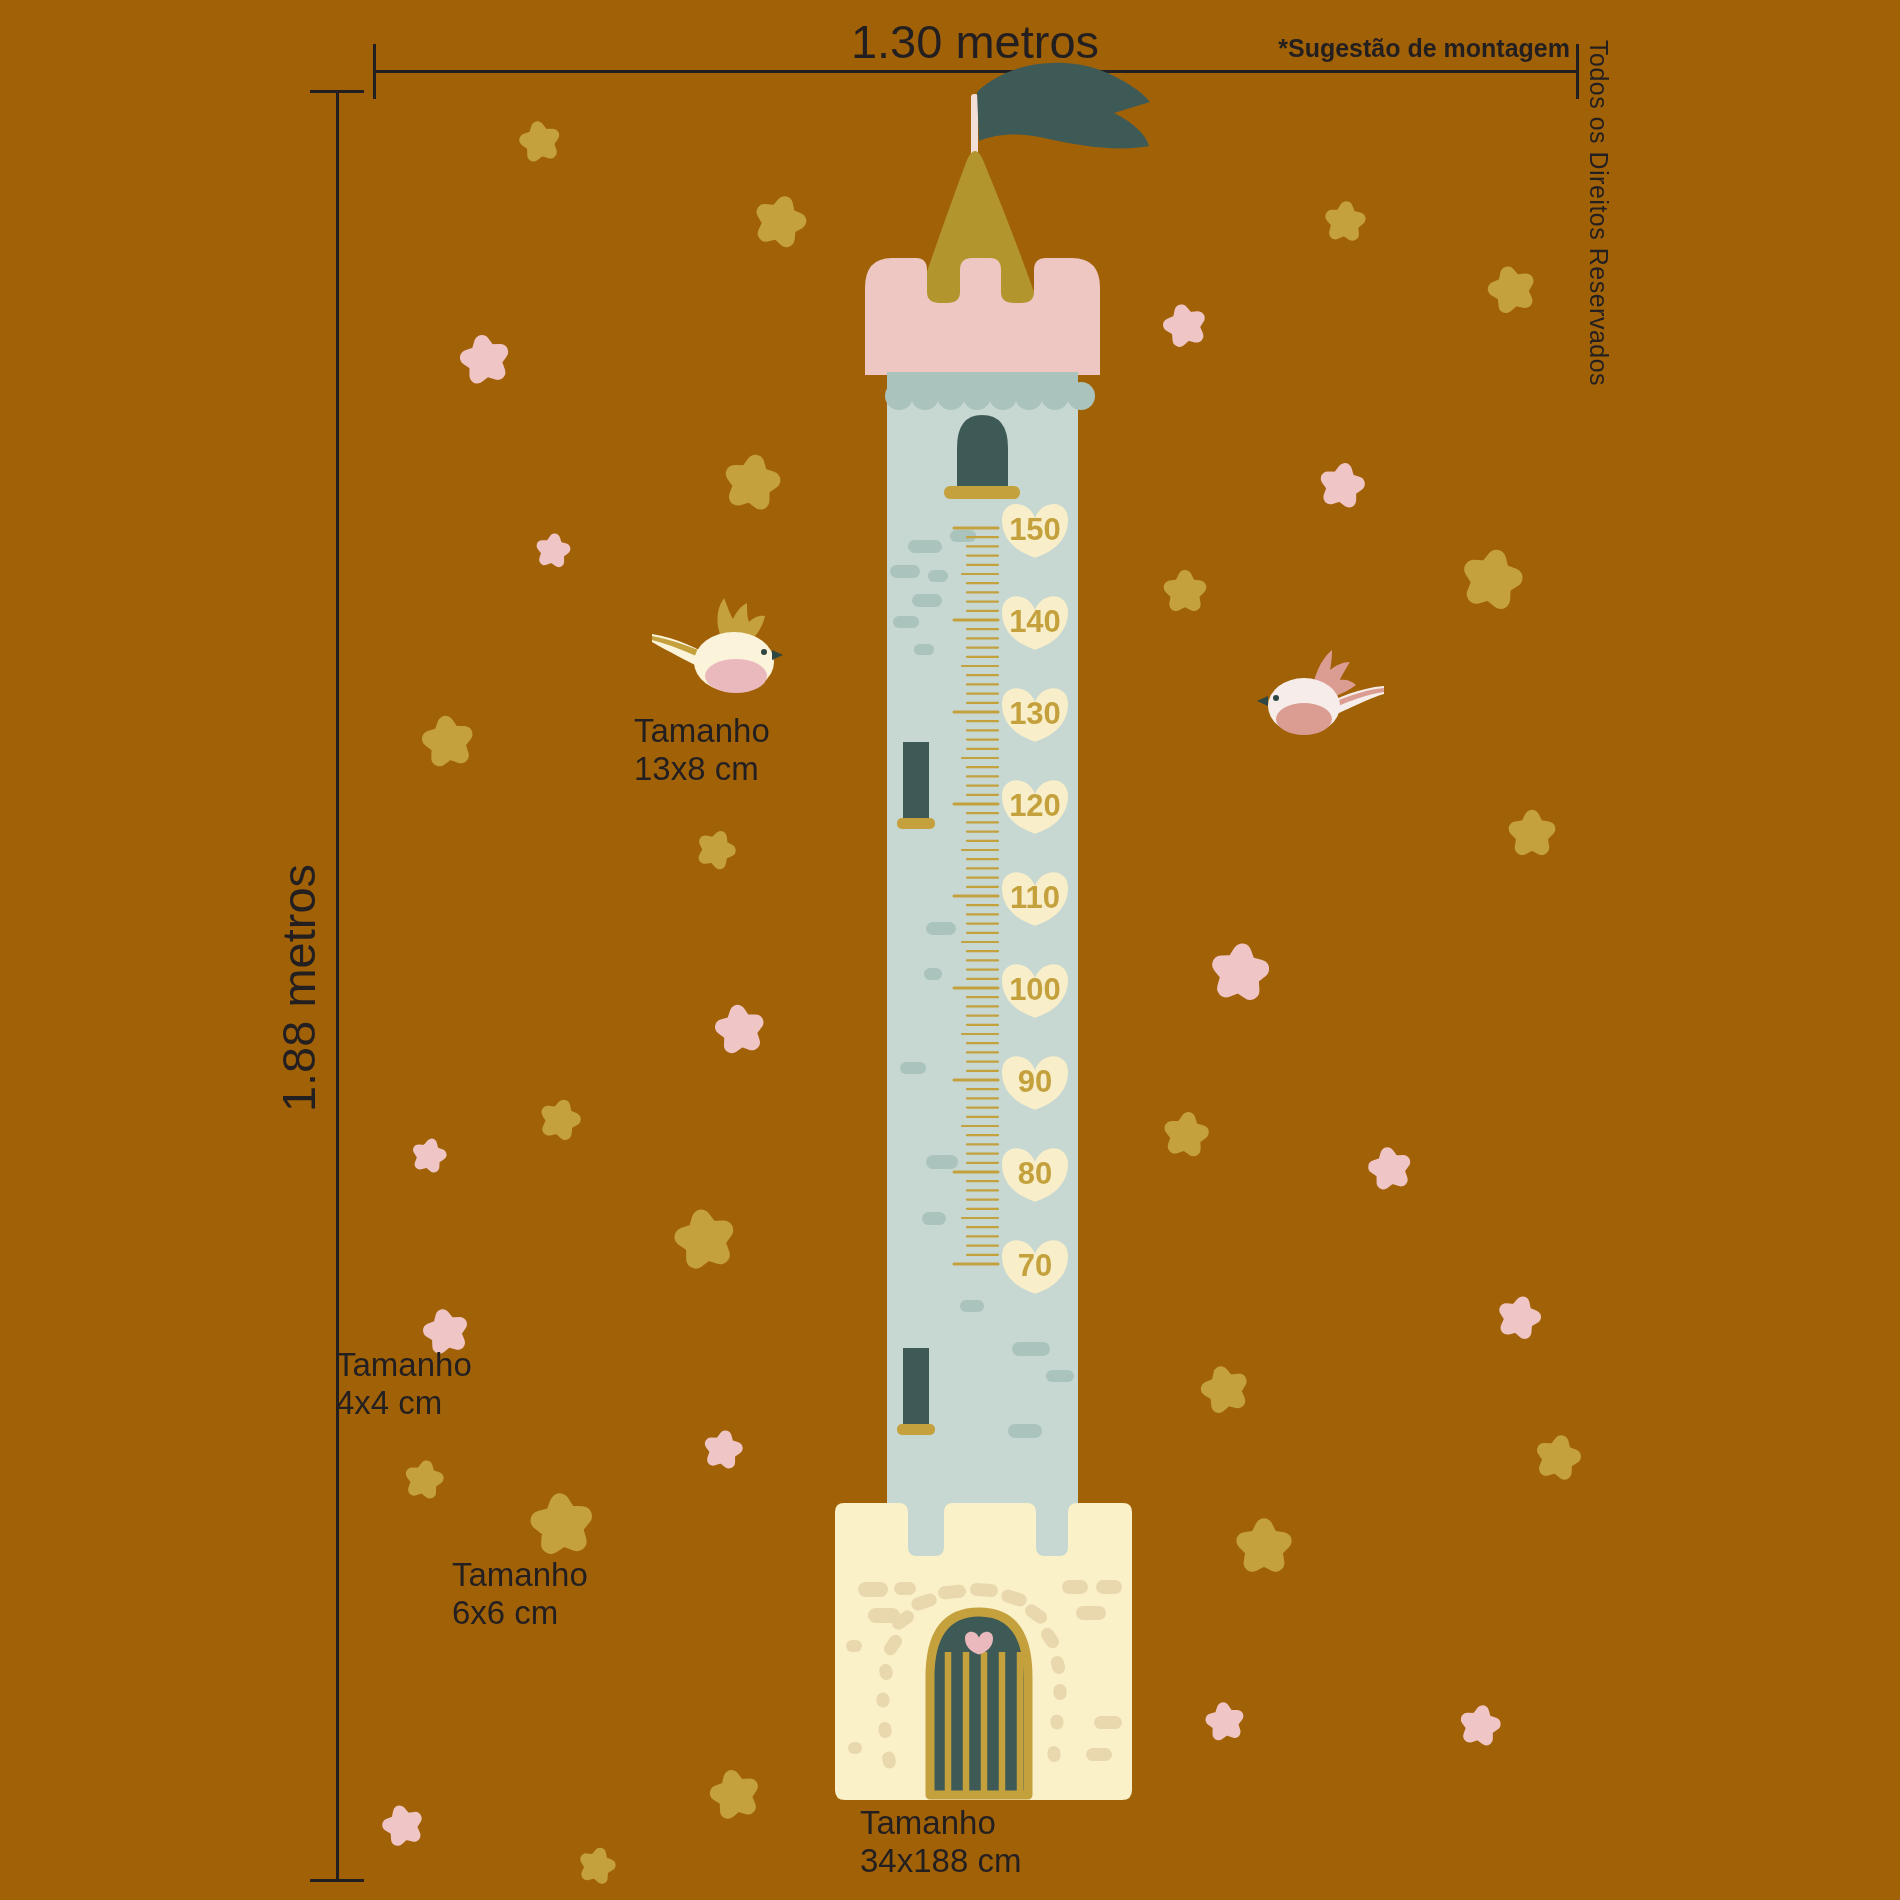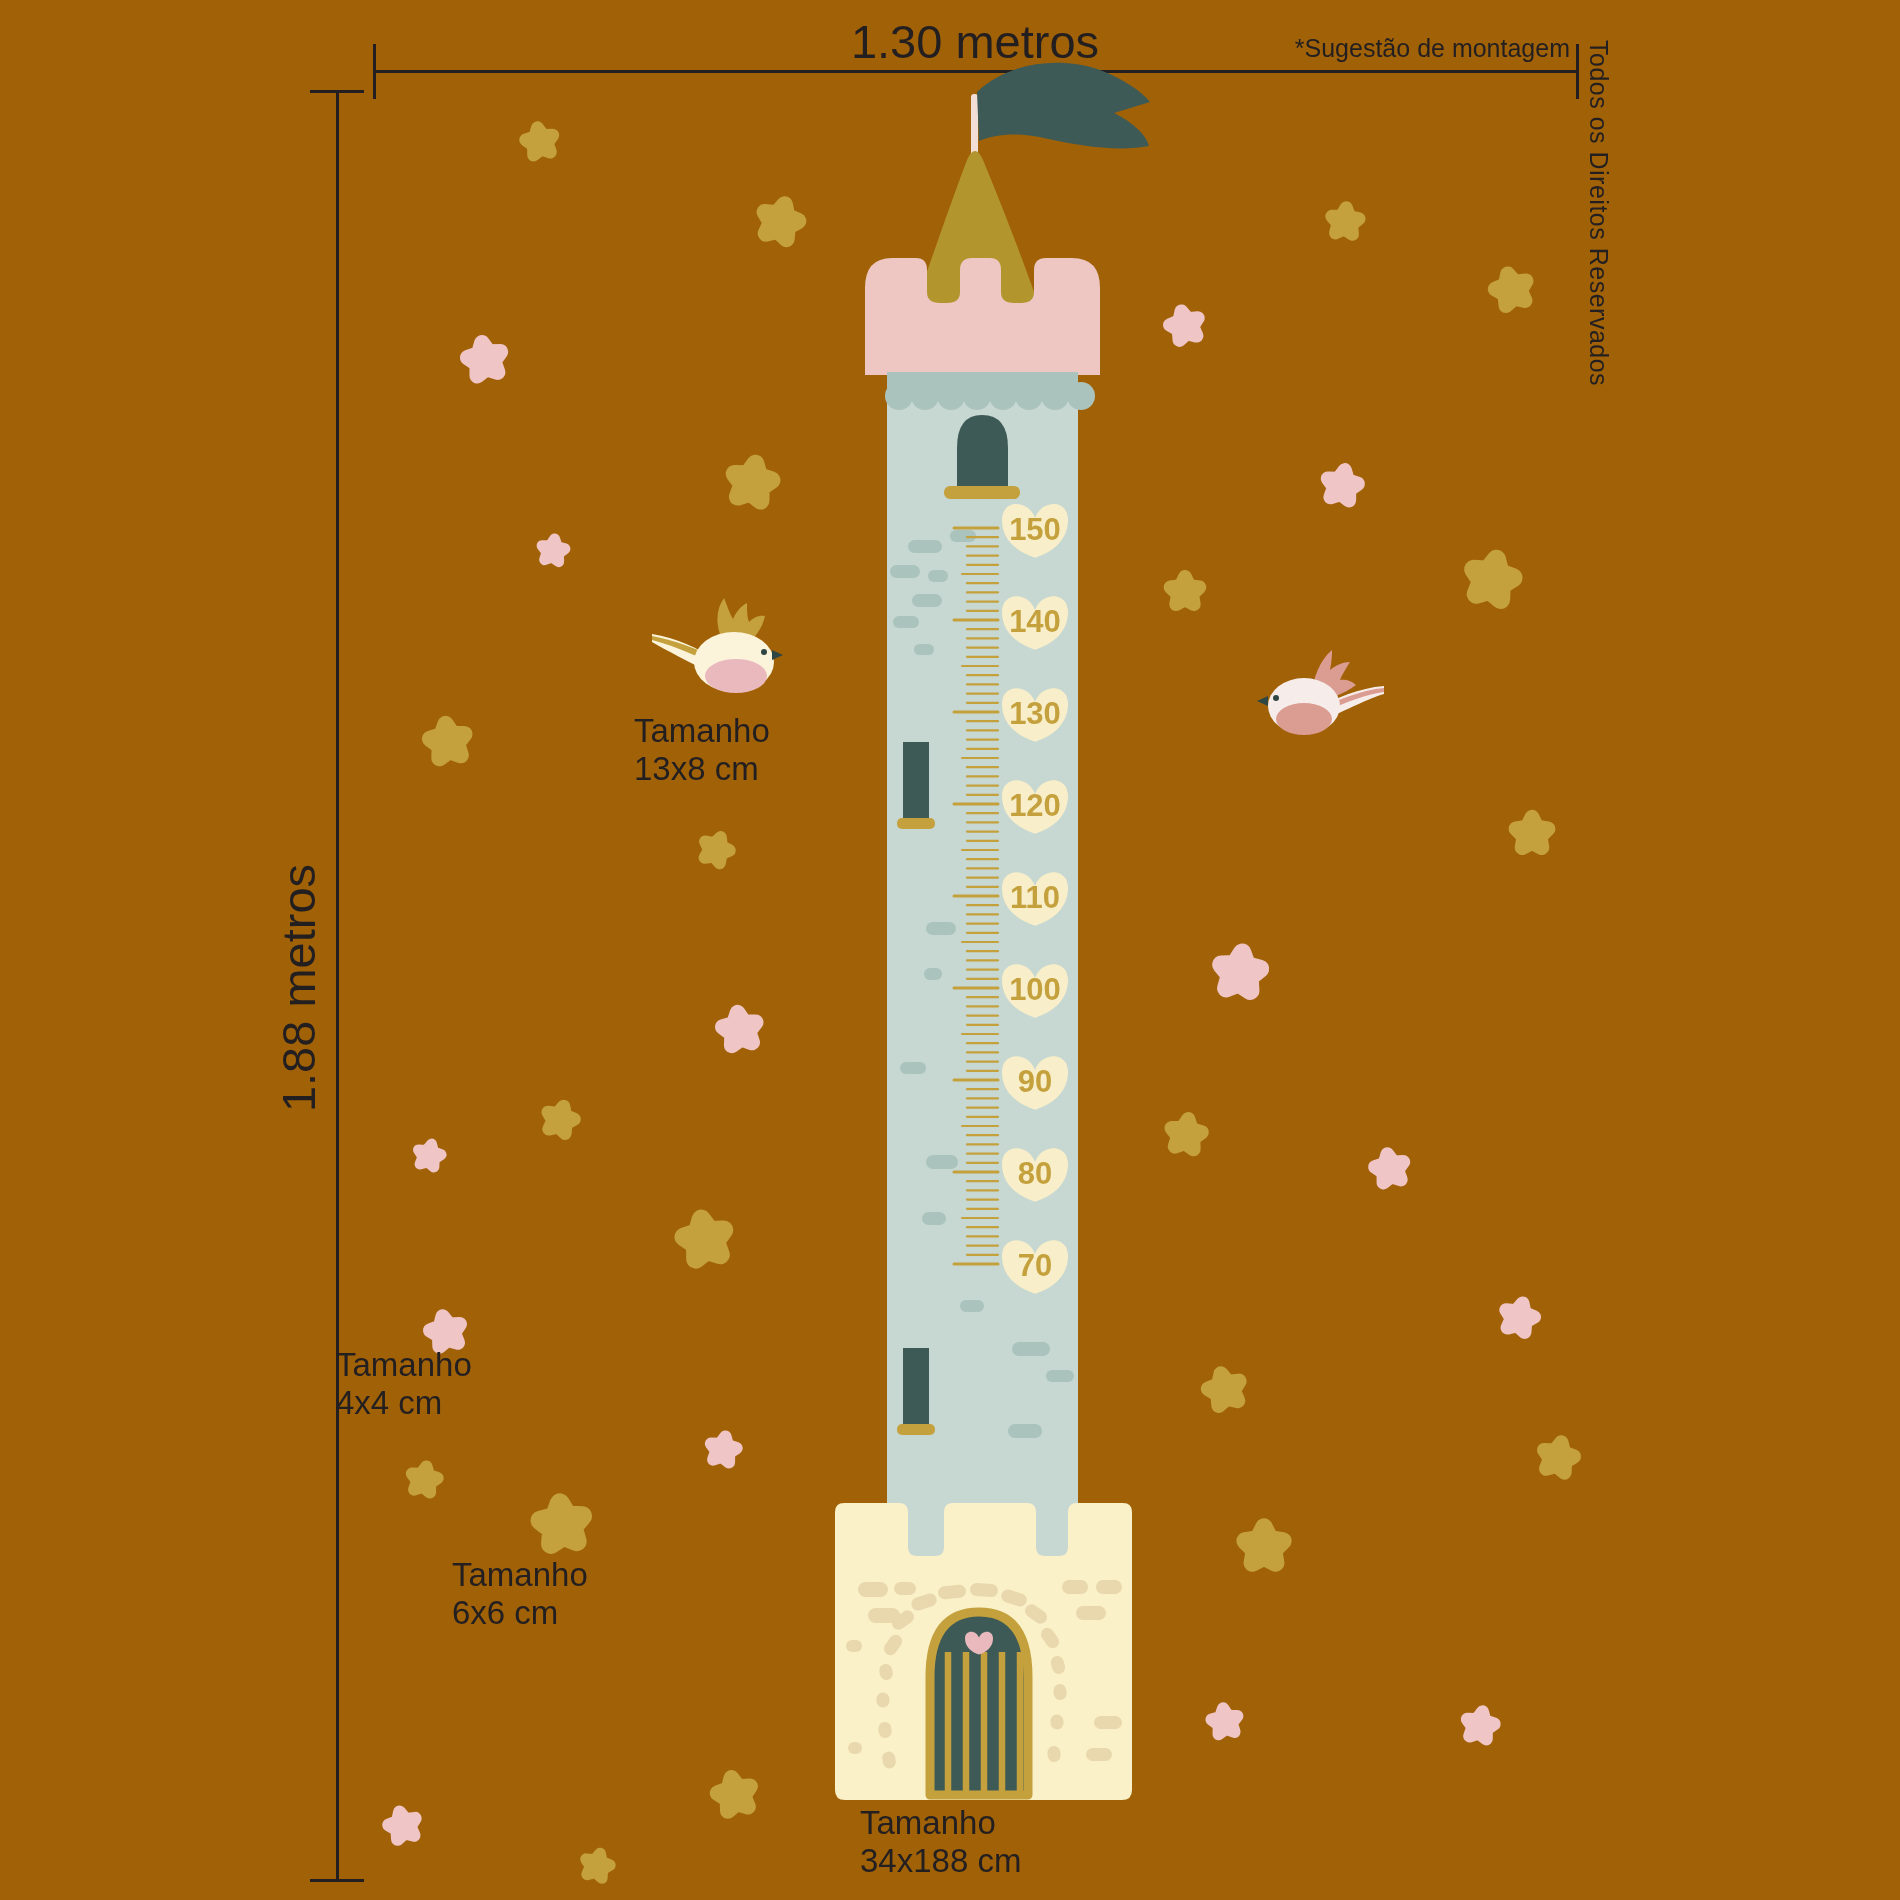--- a/index.html
+++ b/index.html
@@ -3,21 +3,21 @@
 <meta charset="utf-8">
 <style>
   html,body{margin:0;padding:0;background:#ffffff;}
   #canvas{
     position:relative;width:1900px;height:1900px;background:#a16207;overflow:hidden;
     font-family:"Liberation Sans", sans-serif;color:#231f20;
   }
   .dimline{position:absolute;background:#231f20;}
   .big-dim{position:absolute;font-size:47px;letter-spacing:0px;color:#231f20;}
   #width-label{left:675px;top:14px;width:600px;text-align:center;}
-  #mounting-note{position:absolute;left:1130px;top:34px;width:440px;text-align:right;font-size:25px;}
+  #mounting-note{position:absolute;left:1130px;top:34px;width:440px;text-align:right;font-size:25px;font-weight:bold;}
   #rights-notice{position:absolute;left:1584px;top:40px;writing-mode:vertical-rl;font-size:25px;letter-spacing:0.5px;}
   #height-label{left:298px;top:988px;transform:translate(-50%,-50%) rotate(-90deg);white-space:nowrap;}
   .size-label{position:absolute;text-align:left;font-size:33px;line-height:38px;color:#231f20;}
   #bird-label{left:634px;top:712px;width:220px;}
   #small-star-label{left:336px;top:1346px;width:220px;}
   #large-star-label{left:452px;top:1556px;width:220px;}
   #tower-label{left:860px;top:1804px;width:240px;}
   #artwork{position:absolute;left:0;top:0;}
   #artwork text{font-family:"Liberation Sans", sans-serif;font-weight:bold;}
 </style>

